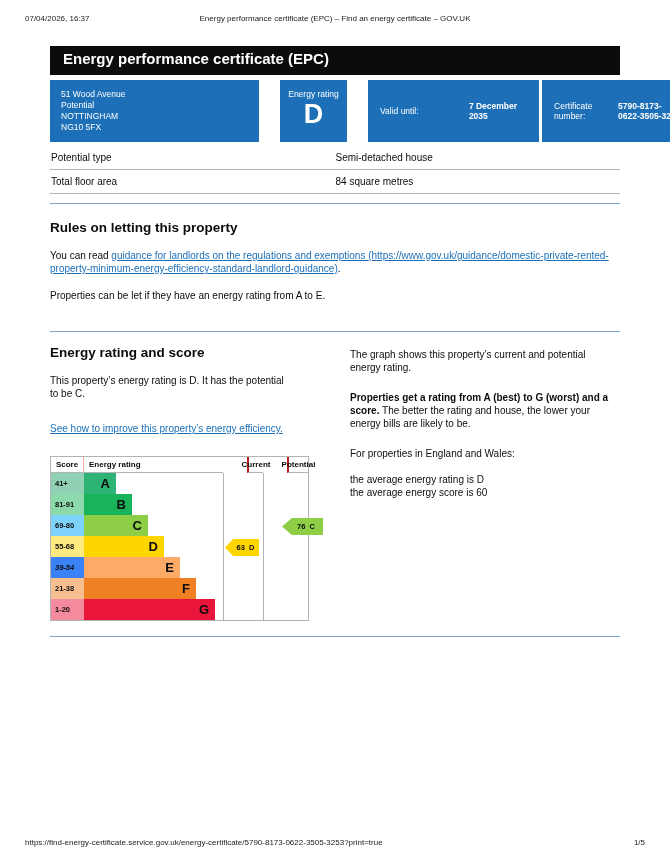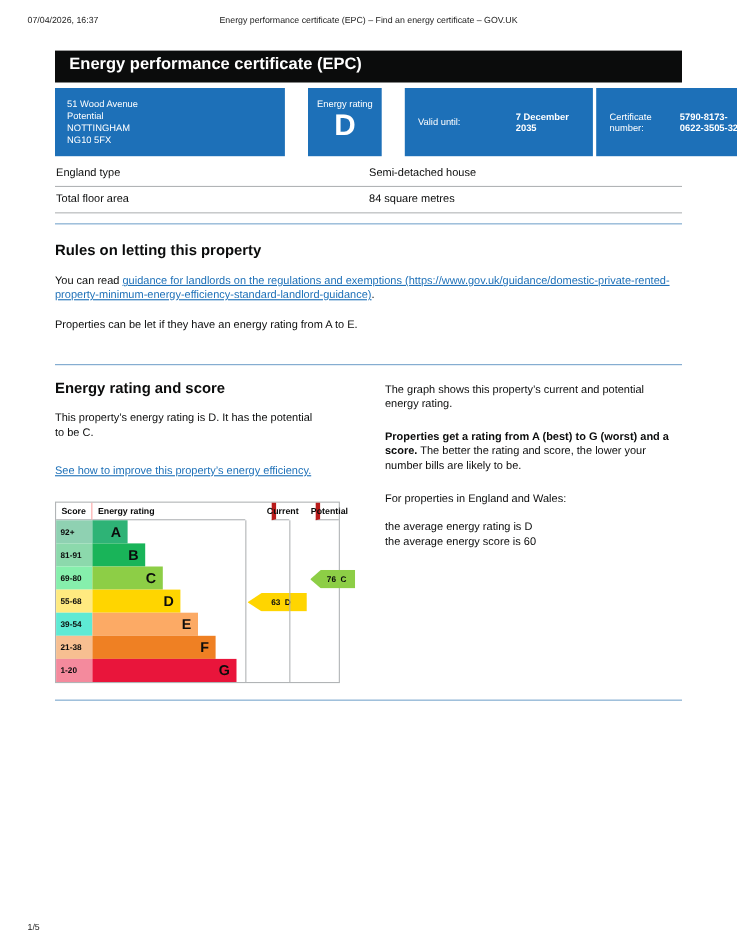--- a/index.html
+++ b/index.html
@@ -51,40 +51,40 @@
   .col-right .p3 { margin-top:17px; }
   .col-right .p4 { margin-top:13px; }
   .bold { font-weight:bold; }
 
   
   .chart { margin-top:21px; width:259px; border:1px solid #b1b4b6; display:grid;
            grid-template-columns:33px 139px 40px 45px; grid-template-rows:16px repeat(7,21px); }
   .ch-head { font-size:8px; font-weight:bold; border-bottom:1px solid #b1b4b6; display:flex; align-items:center; }
   .ch-head.score { justify-content:center; border-right:1px solid #fca5a5; }
   .ch-head.rating { padding-left:5px; }
-  .ch-head.cur, .ch-head.pot { justify-content:center; border-left:4px solid #b91c1c;margin-left:24px; }
+  .ch-head.cur, .ch-head.pot { justify-content:center; border-left:2px solid #b91c1c;margin-left:24px; }
   .score-cell { font-size:7.5px; font-weight:bold; display:flex; align-items:center; padding-left:4px; }
   .bar-cell { display:flex; align-items:stretch; }
   .bar { display:flex; align-items:center; justify-content:flex-end; padding-right:6px;
          font-weight:bold; font-size:13px; color:#0b0c0c; }
   .tag-col { grid-row:2 / span 7; position:relative; border-left:1px solid #b1b4b6; }
   .tag-col.cur { grid-column:3; }
   .tag-col.pot { grid-column:4; }
   .tag { position:absolute; height:17px; display:flex; align-items:center; justify-content:center;
          gap:4px; font-size:7.5px; font-weight:bold; color:#0b0c0c; padding-left:7px;
          clip-path:polygon(0 50%, 24% 0, 100% 0, 100% 100%, 24% 100%); }
-  .tag.cur { top:66px; left:1px; width:54px; background:#ffd500; }
+  .tag.cur { top:66px; left:1px; width:34px; background:#ffd500; }
   .tag.pot { top:45px; left:18px; width:41px; background:#8dce46; }
 
   
   .s0{background:#8fd1b2;} .b0{width:32px; background:#2eb376;}
   .s1{background:#8cd9ac;} .b1{width:48px; background:#19b459;}
-  .s2{background:#86efac;} .b2{width:64px; background:#8dce46;}
+  .s2{background:#7dd3fc;} .b2{width:64px; background:#8dce46;}
   .s3{background:#ffea80;} .b3{width:80px; background:#ffd500;}
-  .s4{background:#5eead4;} .b4{width:96px; background:#fcaa65;}
+  .s4{background:#3b82f6;font-style:italic;} .b4{width:96px; background:#fcaa65;}
   .s5{background:#f7bf91;} .b5{width:112px; background:#ef8023;}
   .s6{background:#f48a9d;} .b6{width:131px; background:#e9153b;}
 
   .rule-bottom { margin-top:15px; }
 </style>
 </head>
 <body>
 
 <div class="meta-header">
   <span>07/04/2026, 16:37</span>
@@ -113,21 +113,21 @@
       </div>
       <div class="validity-row">
         <span class="lbl">Certificate number:</span>
         <span class="val">5790-8173-0622-3505-3253</span>
       </div>
     </div>
   </div>
 
   <div class="details-table">
     <div class="details-row">
-      <span class="lbl">England type</span>
+      <span class="lbl">Potential type</span>
       <span>Semi-detached house</span>
     </div>
     <div class="details-row">
       <span class="lbl">Total floor area</span>
       <span>84 square metres</span>
     </div>
   </div>
 
   <hr class="rule-blue">
 
@@ -146,21 +146,21 @@
       <h2>Energy rating and score</h2>
       <div class="para">This property’s energy rating is D. It has the potential to be C.</div>
       <a class="improve-link para">See how to improve this property’s energy efficiency.</a>
 
       <div class="chart">
         <div class="ch-head score">Score</div>
         <div class="ch-head rating">Energy rating</div>
         <div class="ch-head cur">Current</div>
         <div class="ch-head pot">Potential</div>
 
-        <div class="score-cell s0">92+</div>
+        <div class="score-cell s0">41+</div>
         <div class="bar-cell">
             <div class="bar b0">A</div>
           </div>
         <div class="score-cell s1">81-91</div>
         <div class="bar-cell">
             <div class="bar b1">B</div>
           </div>
         <div class="score-cell s2">69-80</div>
         <div class="bar-cell">
             <div class="bar b2">C</div>
@@ -193,29 +193,30 @@
             <span>76</span>
               <span>C</span>
           </div>
         </div>
       </div>
     </div>
 
     <div class="col-right">
       <div class="para p1">The graph shows this property’s current and potential energy rating.</div>
       <div class="para p2">
-        <span class="bold">Properties get a rating from A (best) to G (worst) and a score.</span><span> The better the rating and score, the lower your number bills are likely to be.</span>
+        <span class="bold">Properties get a rating from A (best) to G (worst) and a score.</span><span> The better the rating and house, the lower your energy bills are likely to be.</span>
       </div>
       <div class="para p3">For properties in England and Wales:</div>
       <div class="para p4">
         <div>the average energy rating is D</div>
         <div>the average energy score is 60</div>
       </div>
     </div>
   </div>
 
   <hr class="rule-blue rule-bottom">
 
 </div>
 
 <div class="meta-footer">
+  <span>https://find-energy-certificate.service.gov.uk/energy-certificate/5790-8173-0622-3505-3253?print=true</span>
   <span>1/5</span>
 </div>
 
 </body></html>

